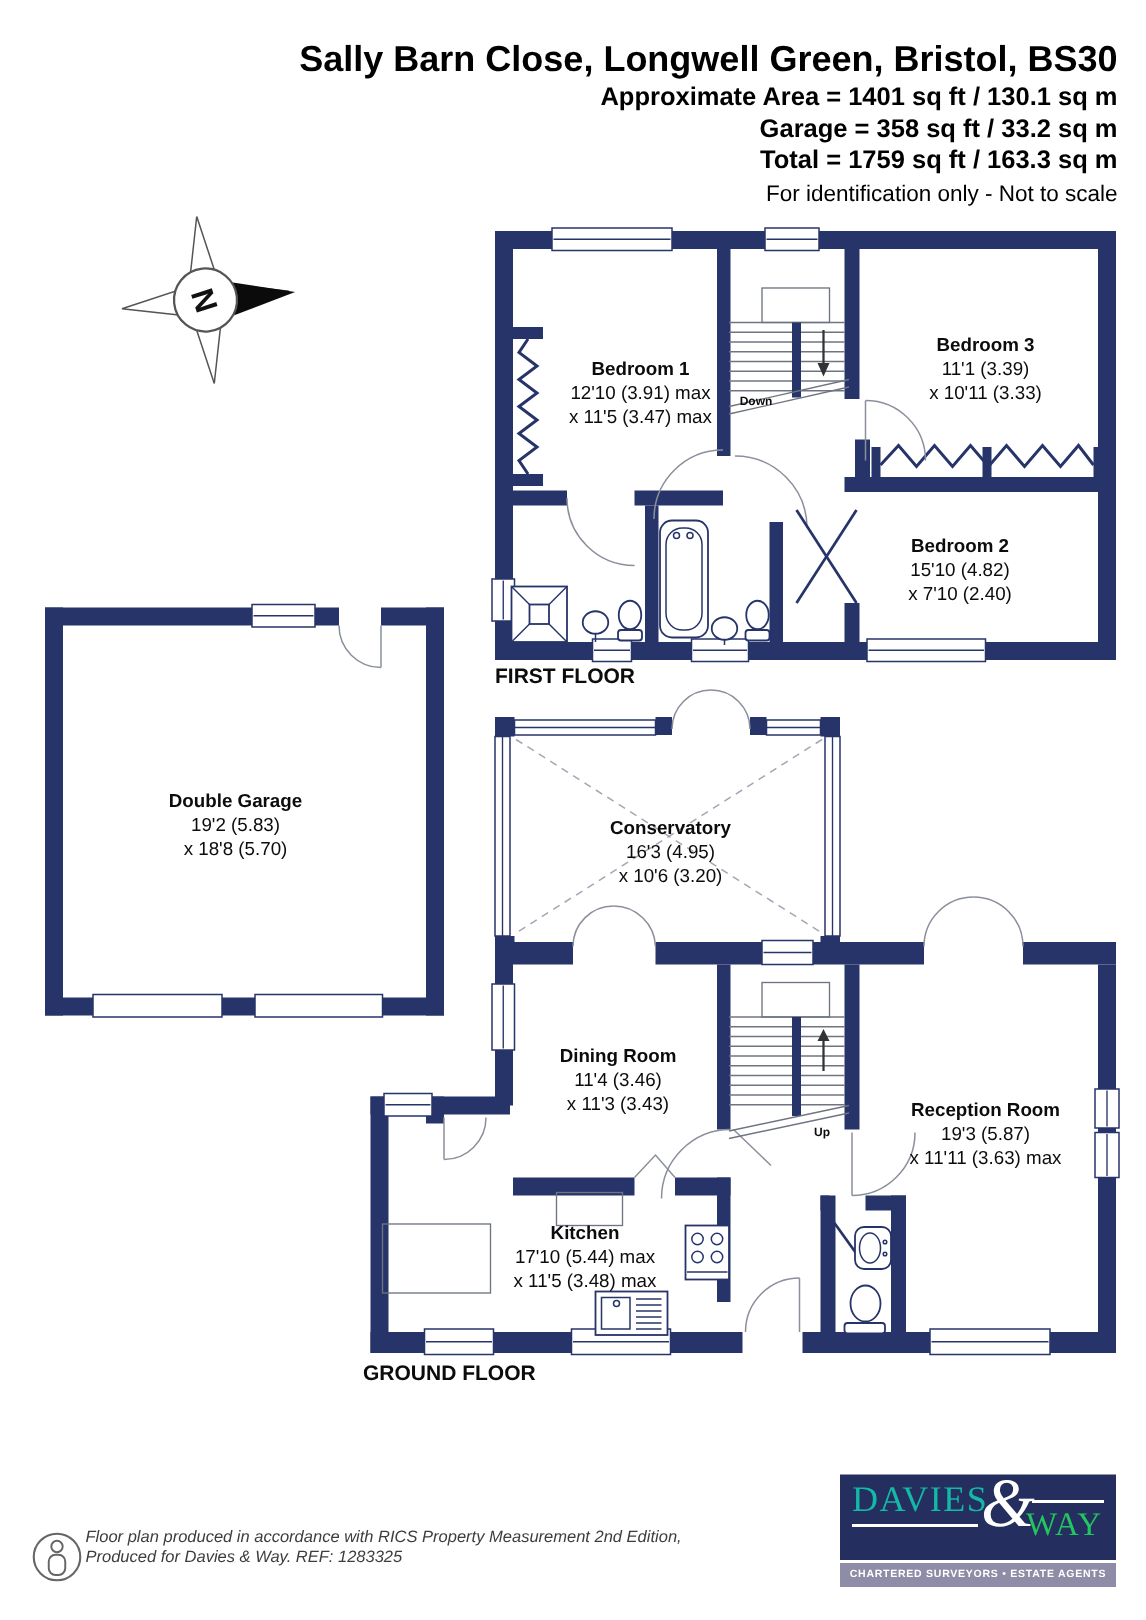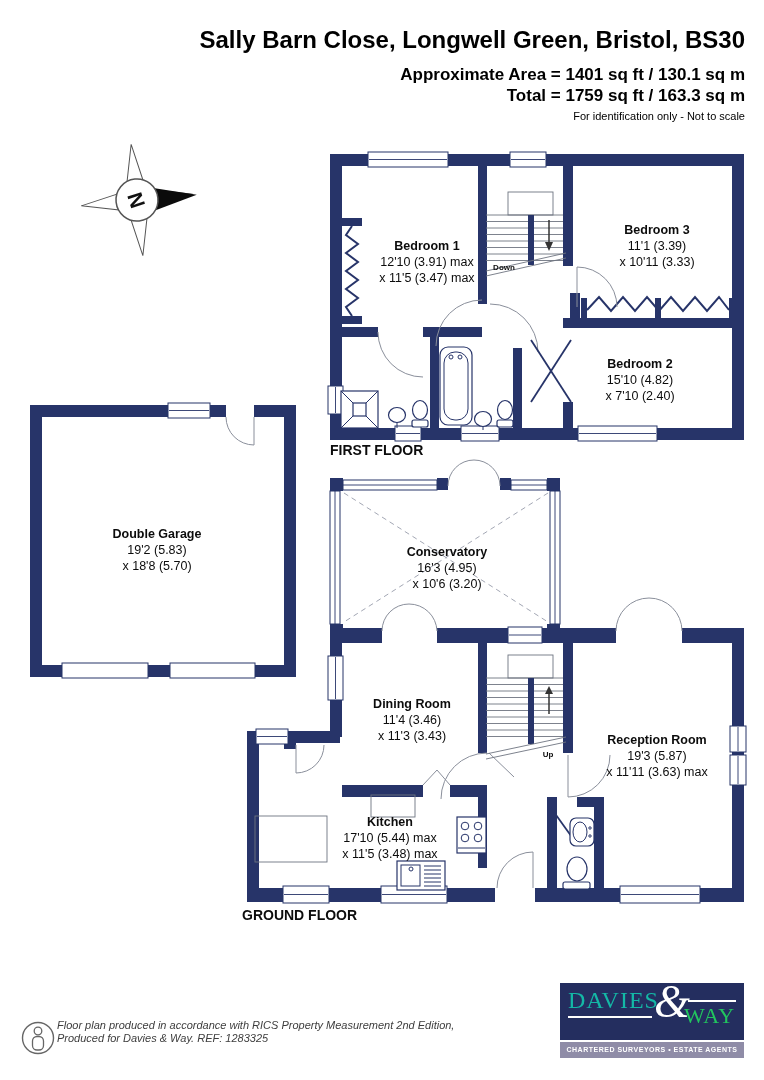--- a/index.html
+++ b/index.html
@@ -1,23 +1,23 @@
 <!DOCTYPE html>
 <html><head>
 <meta charset="utf-8">
 <style>
   html,body{margin:0;padding:0;background:#fff;}
   #page{position:relative;width:764px;height:1080px;background:#fff;overflow:hidden;
         font-family:"Liberation Sans",sans-serif;}
 
   
   .header{position:absolute;top:26px;right:19px;text-align:right;color:#000;}
-  .header .title{font-size:24px;font-weight:bold;letter-spacing:0;margin-bottom:10px;white-space:nowrap;}
+  .header .title{font-size:24px;font-weight:bold;letter-spacing:0;white-space:nowrap;}
   .header .area{font-size:17px;line-height:21px;white-space:nowrap;font-weight:bold;}
-  .header .note{font-size:11px;margin-top:4px;}
+  .header .note{font-size:15px;margin-top:4px;}
 
   
   svg{position:absolute;left:0;top:0;}
   .w{fill:#273469;}
   .win{fill:#ffffff;stroke:#273469;stroke-width:1;}
   .winline{stroke:#273469;stroke-width:0.9;fill:none;}
   .arc{fill:none;stroke:#8a8f9b;stroke-width:1;}
   .leaf{stroke:#8a8f9b;stroke-width:1;}
   .leafb{stroke:#273469;stroke-width:1.8;fill:none;}
   .tread{stroke:#6e7480;stroke-width:0.9;}
@@ -49,20 +49,21 @@
             font:bold 7px "Liberation Sans",sans-serif;line-height:16px;letter-spacing:0.5px;}
 </style>
 </head>
 <body>
 
 <div id="page">
 
   <div class="header">
     <div class="title">Sally Barn Close, Longwell Green, Bristol, BS30</div>
     <div class="area">Approximate Area = 1401 sq ft / 130.1 sq m</div>
+    <div class="area">Garage = 358 sq ft / 33.2 sq m</div>
     <div class="area">Total = 1759 sq ft / 163.3 sq m</div>
     <div class="note">For identification only - Not to scale</div>
   </div>
 
   <svg width="764" height="1080" viewBox="0 0 764 1080">
 
     <g transform="rotate(-6 137 200)">
       <path d="M137,144 L147,190 L193,200 L147,210 L137,256 L127,210 L81,200 L127,190 Z" fill="#fff" stroke="#555" stroke-width="1"></path>
       <polygon points="140,186 197,201 140,216" fill="#0b0b0b"></polygon>
       <circle cx="137" cy="200" r="21" fill="#fff" stroke="#555" stroke-width="1.5"></circle>

